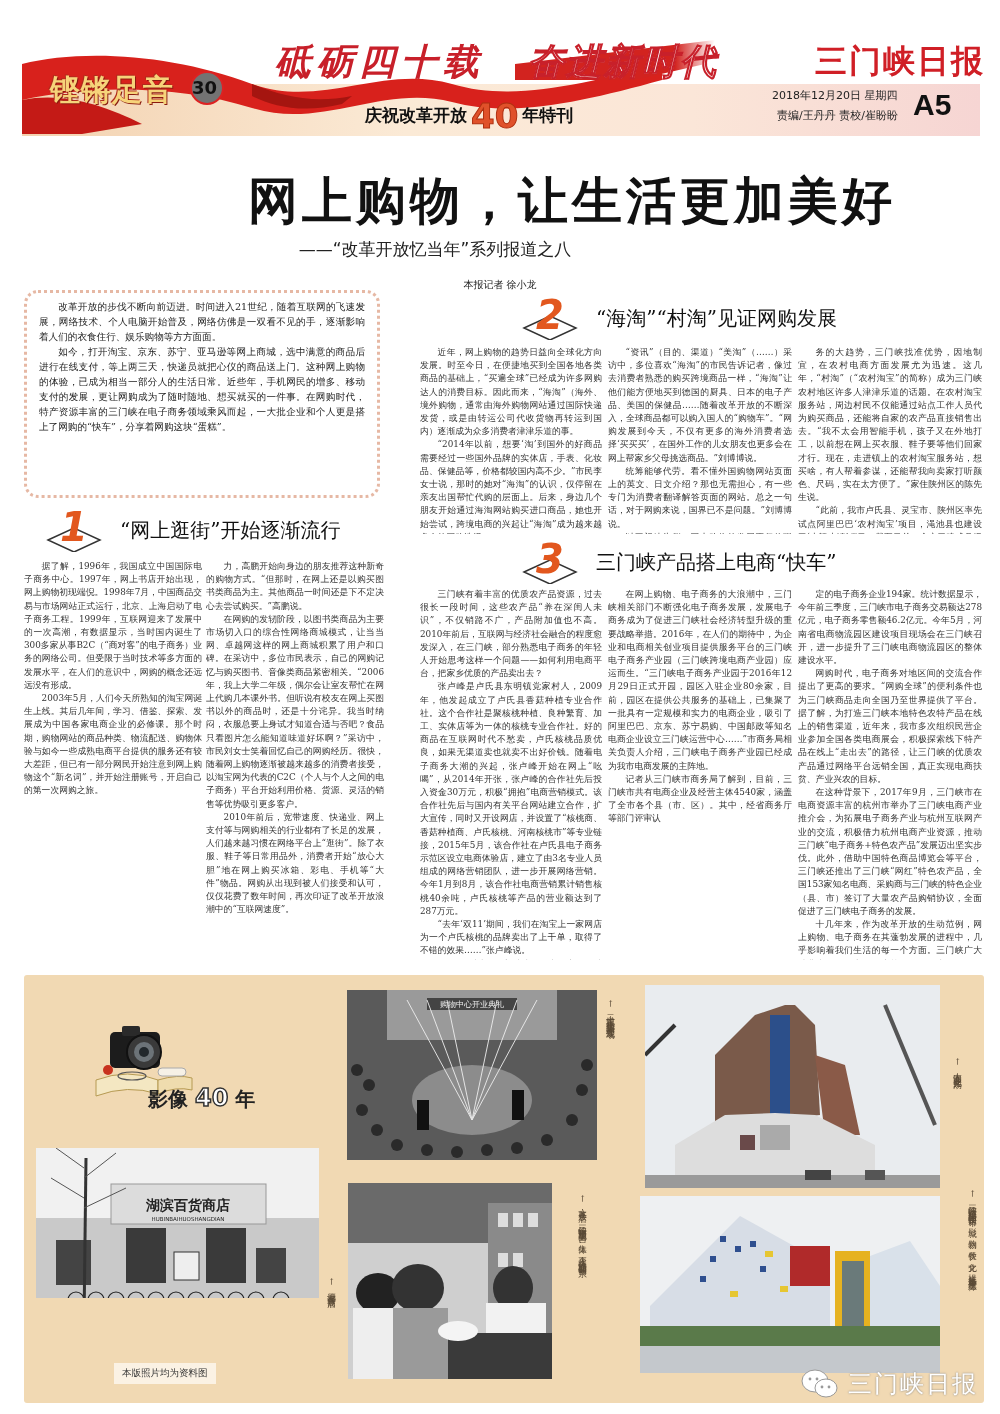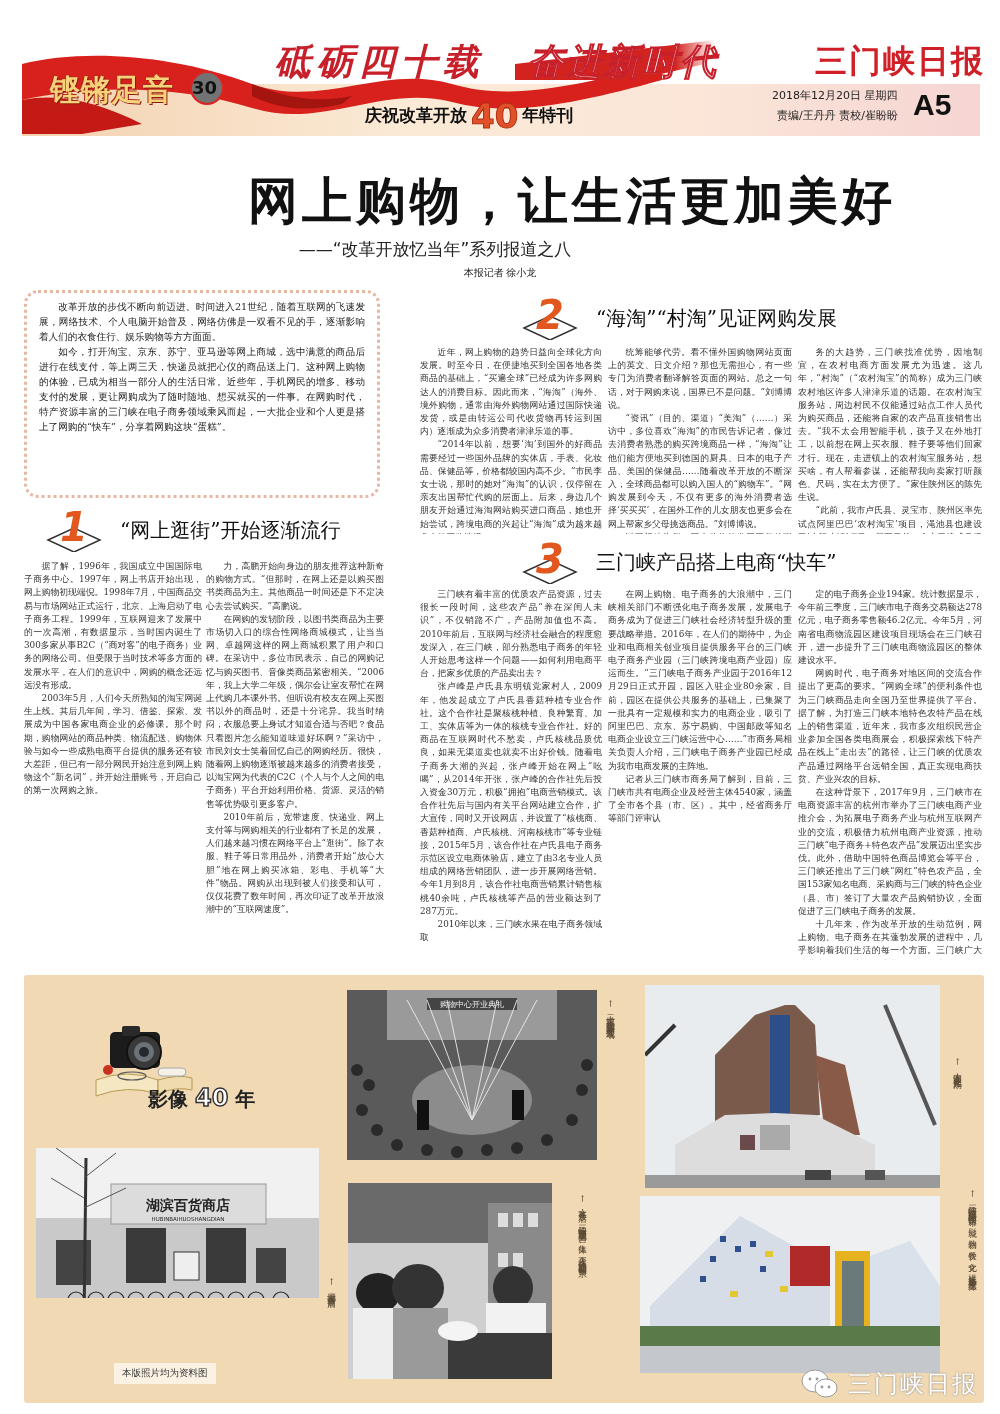--- a/index.html
+++ b/index.html
@@ -36,22 +36,22 @@
   .editor-line { position: absolute; left: 777px; top: 108px; font-family: "DejaVu Sans", sans-serif;
     font-size: 11px; color: #222; }
   .page-no { position: absolute; left: 913px; top: 88px; font-family: "Liberation Sans", sans-serif;
     font-weight: bold; font-size: 30px; color: #111; }
 
   
   .headline { position: absolute; left: 0; top: 168px; width: 896px; text-align: right;
     font-family: "DejaVu Sans", sans-serif; font-weight: bold; font-size: 50px; color: #111; letter-spacing: 4px; }
   .subheadline { position: absolute; left: 0; top: 238px; width: 870px; text-align: center;
     font-family: "DejaVu Sans", sans-serif; font-size: 17px; color: #222; }
-  .byline { position: absolute; left: 0; top: 266px; width: 1000px; text-align: center;
-    font-family: Liberation Serif, serif; font-size: 10px; color: #222; }
+  .byline { position: absolute; left: 0; top: 278px; width: 1000px; text-align: center;
+    font-family: Liberation Sans, sans-serif; font-size: 10px; color: #222; }
 
   
   .lead-box { position: absolute; left: 24px; top: 290px; width: 356px; height: 208px;
     border: 3px dotted #e6b8a4; border-radius: 14px; padding: 6px 12px; }
   .lead-box p { font-family: "DejaVu Serif", serif; font-size: 9.6px; line-height: 15px;
     text-indent: 2em; color: #222; text-align: justify; }
 
   
   .sec-head { position: absolute; display: flex; align-items: center; gap: 16px; }
   .sec-num { position: relative; width: 60px; height: 44px; }
@@ -143,41 +143,42 @@
     </svg>
     <span class="digit">2</span>
   </div>
   <div class="sec-title">“海淘”“村淘”见证网购发展</div>
 </div>
 <div class="col" style="left:420px; top:346px; width:182px; height:188px;">
     <p>近年，网上购物的趋势日益向全球化方向发展。时至今日，在便捷地买到全国各地各类商品的基础上，“买遍全球”已经成为许多网购达人的消费目标。因此而来，“海淘”（海外、境外购物，通常由海外购物网站通过国际快递发货，或是由转运公司代收货物再转运到国内）逐渐成为众多消费者津津乐道的事。</p>
     <p>“2014年以前，想要‘淘’到国外的好商品需要经过一些国外品牌的实体店，手表、化妆品、保健品等，价格都较国内高不少。”市民李女士说，那时的她对“海淘”的认识，仅停留在亲友出国帮忙代购的层面上。后来，身边几个朋友开始通过海淘网站购买进口商品，她也开始尝试，跨境电商的兴起让“海淘”成为越来越多人的网购选择。</p>
   </div>
 <div class="col" style="left:608px; top:346px; width:184px; height:188px;">
+    <p>“资讯”（目的、渠道）“美淘”（……）采访中，多位喜欢“海淘”的市民告诉记者，像过去消费者熟悉的购买跨境商品一样，“海淘”让他们能方便地买到德国的厨具、日本的电子产品、美国的保健品……随着改革开放的不断深入，全球商品都可以购入国人的“购物车”。“网购发展到今天，不仅有更多的海外消费者选择‘买买买’，在国外工作的儿女朋友也更多会在网上帮家乡父母挑选商品。”刘博博说。</p>
     <p>统筹能够代劳。看不懂外国购物网站页面上的英文、日文介绍？那也无需担心，有一些专门为消费者翻译解答页面的网站。总之一句话，对于网购来说，国界已不是问题。”刘博博说。</p>
-    <p>“资讯”（目的、渠道）“美淘”（……）采访中，多位喜欢“海淘”的市民告诉记者，像过去消费者熟悉的购买跨境商品一样，“海淘”让他们能方便地买到德国的厨具、日本的电子产品、美国的保健品……随着改革开放的不断深入，全球商品都可以购入国人的“购物车”。“网购发展到今天，不仅有更多的海外消费者选择‘买买买’，在国外工作的儿女朋友也更多会在网上帮家乡父母挑选商品。”刘博博说。</p>
     <p>以三门峡为例，网上购物的发展不仅体现在普通消费者“买遍全球”的广度上，还体现在电子商务被全面引入农村市场的深度上。近年，顺应电子商</p>
   </div>
 <div class="col" style="left:798px; top:346px; width:184px; height:188px;">
     <p>务的大趋势，三门峡找准优势，因地制宜，在农村电商方面发展尤为迅速。这几年，“村淘”（“农村淘宝”的简称）成为三门峡农村地区许多人津津乐道的话题。在农村淘宝服务站，周边村民不仅能通过站点工作人员代为购买商品，还能将自家的农产品直接销售出去。“我不太会用智能手机，孩子又在外地打工，以前想在网上买衣服、鞋子要等他们回家才行。现在，走进镇上的农村淘宝服务站，想买啥，有人帮着参谋，还能帮我向卖家打听颜色、尺码，实在太方便了。”家住陕州区的陈先生说。</p>
     <p>“此前，我市卢氏县、灵宝市、陕州区率先试点阿里巴巴‘农村淘宝’项目，渑池县也建设了‘卢毈小镇’项目。截至目前，全市已建成县级电商运营中心4个，村级电商服务站点942个。”市商务局相关负责人介绍。</p>
   </div>
 
 <div class="sec-head" style="left:520px; top:540px;">
   <div class="sec-num">
     <svg width="60" height="44" viewBox="0 0 60 44">
       <polygon points="4,32 30,20 56,32 30,44" fill="none" stroke="#333" stroke-width="1.5"></polygon>
     </svg>
     <span class="digit">3</span>
   </div>
   <div class="sec-title">三门峡产品搭上电商“快车”</div>
 </div>
 <div class="col" style="left:420px; top:588px; width:182px; height:372px;">
     <p>三门峡有着丰富的优质农产品资源，过去很长一段时间，这些农产品“养在深闺人未识”，不仅销路不广，产品附加值也不高。2010年前后，互联网与经济社会融合的程度愈发深入，在三门峡，部分熟悉电子商务的年轻人开始思考这样一个问题——如何利用电商平台，把家乡优质的产品卖出去？</p>
     <p>张卢峰是卢氏县东明镇党家村人，2009年，他发起成立了卢氏县香菇种植专业合作社。这个合作社是聚核桃种植、良种繁育、加工、实体店等为一体的核桃专业合作社。好的商品在互联网时代不愁卖，卢氏核桃品质优良，如果无渠道卖也就卖不出好价钱。随着电子商务大潮的兴起，张卢峰开始在网上“吆喝”，从2014年开张，张卢峰的合作社先后投入资金30万元，积极“拥抱”电商营销模式。该合作社先后与国内有关平台网站建立合作，扩大宣传，同时又开设网店，并设置了“核桃商、香菇种植商、卢氏核桃、河南核桃市”等专业链接，2015年5月，该合作社在卢氏县电子商务示范区设立电商体验店，建立了由3名专业人员组成的网络营销团队，进一步开展网络营销。今年1月到8月，该合作社电商营销累计销售核桃40余吨，卢氏核桃等产品的营业额达到了287万元。</p>
+    <p>“去年‘双11’期间，我们在淘宝上一家网店为一个卢氏核桃的品牌卖出了上千单，取得了不错的效果……”张卢峰说。</p>
     <p>2010年以来，三门峡水果在电子商务领域取</p>
   </div>
 <div class="col" style="left:608px; top:588px; width:184px; height:372px;">
     <p>在网上购物、电子商务的大浪潮中，三门峡相关部门不断强化电子商务发展，发展电子商务成为了促进三门峡社会经济转型升级的重要战略举措。2016年，在人们的期待中，为企业和电商相关创业项目提供服务平台的三门峡电子商务产业园（三门峡跨境电商产业园）应运而生。“三门峡电子商务产业园于2016年12月29日正式开园，园区入驻企业80余家，目前，园区在提供公共服务的基础上，已集聚了一批具有一定规模和实力的电商企业，吸引了阿里巴巴、京东、苏宁易购、中国邮政等知名电商企业设立三门峡运营中心……”市商务局相关负责人介绍，三门峡电子商务产业园已经成为我市电商发展的主阵地。</p>
     <p>记者从三门峡市商务局了解到，目前，三门峡市共有电商企业及经营主体4540家，涵盖了全市各个县（市、区）。其中，经省商务厅等部门评审认</p>
   </div>
 <div class="col" style="left:798px; top:588px; width:184px; height:372px;">
     <p>定的电子商务企业194家。统计数据显示，今年前三季度，三门峡市电子商务交易额达278亿元，电子商务零售额46.2亿元。今年5月，河南省电商物流园区建设项目现场会在三门峡召开，进一步提升了三门峡电商物流园区的整体建设水平。</p>
     <p>网购时代，电子商务对地区间的交流合作提出了更高的要求。“网购全球”的便利条件也为三门峡商品走向全国乃至世界提供了平台。据了解，为打造三门峡本地特色农特产品在线上的销售渠道，近年来，我市多次组织民营企业参加全国各类电商展会，积极探索线下特产品在线上“走出去”的路径，让三门峡的优质农产品通过网络平台远销全国，真正实现电商扶贫、产业兴农的目标。</p>
     <p>在这种背景下，2017年9月，三门峡市在电商资源丰富的杭州市举办了三门峡电商产业推介会，为拓展电子商务产业与杭州互联网产业的交流，积极借力杭州电商产业资源，推动三门峡“电子商务+特色农产品”发展迈出坚实步伐。此外，借助中国特色商品博览会等平台，三门峡还推出了三门峡“网红”特色农产品，全国153家知名电商、采购商与三门峡的特色企业（县、市）签订了大量农产品购销协议，全面促进了三门峡电子商务的发展。</p>

